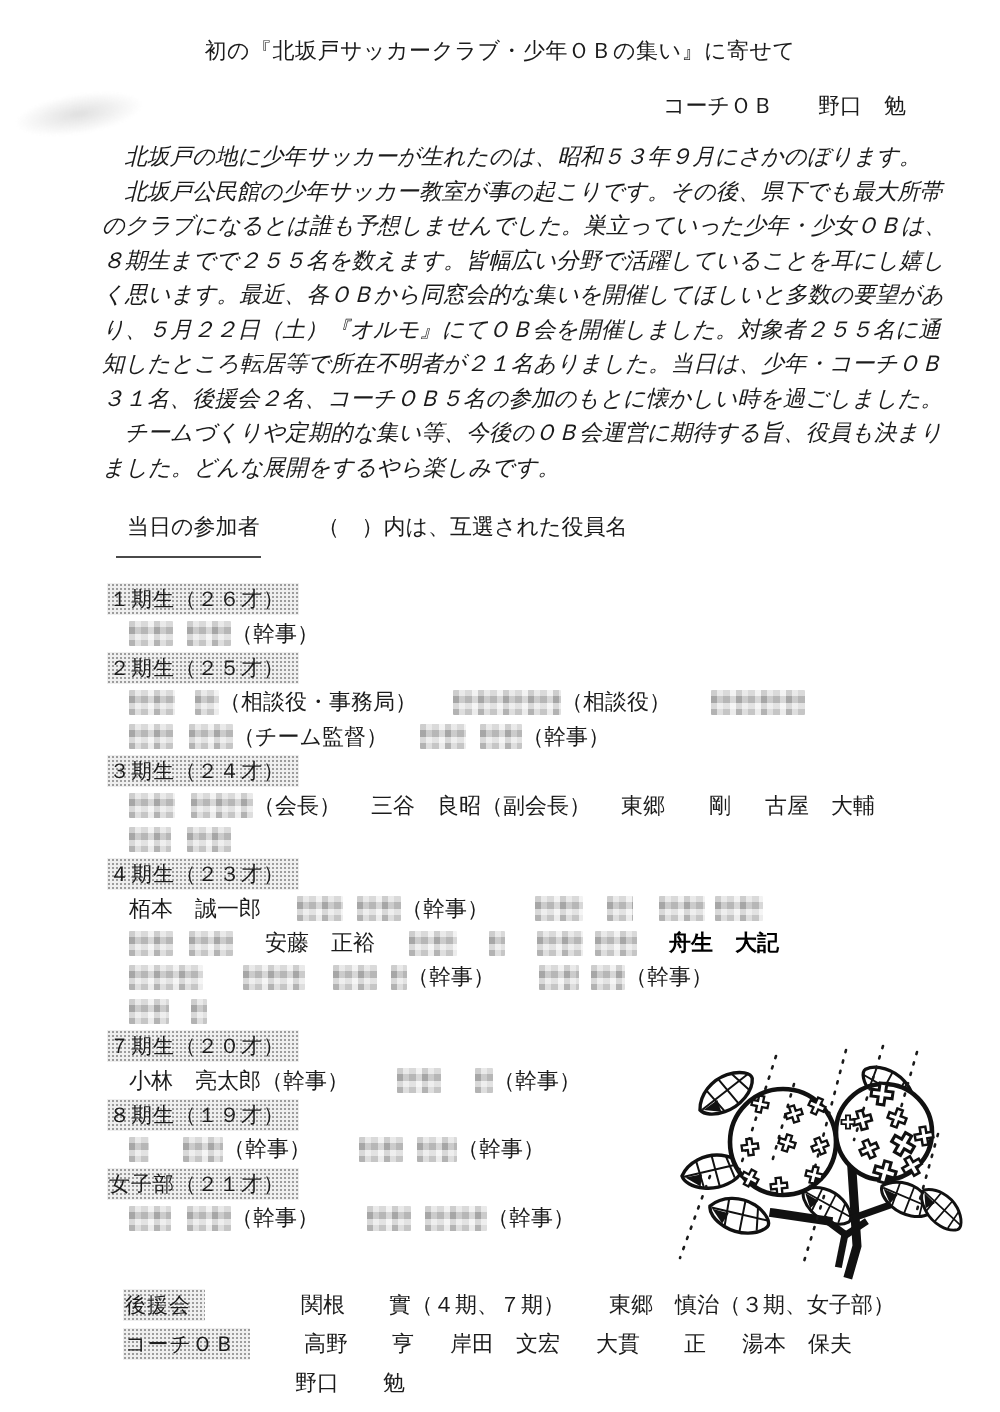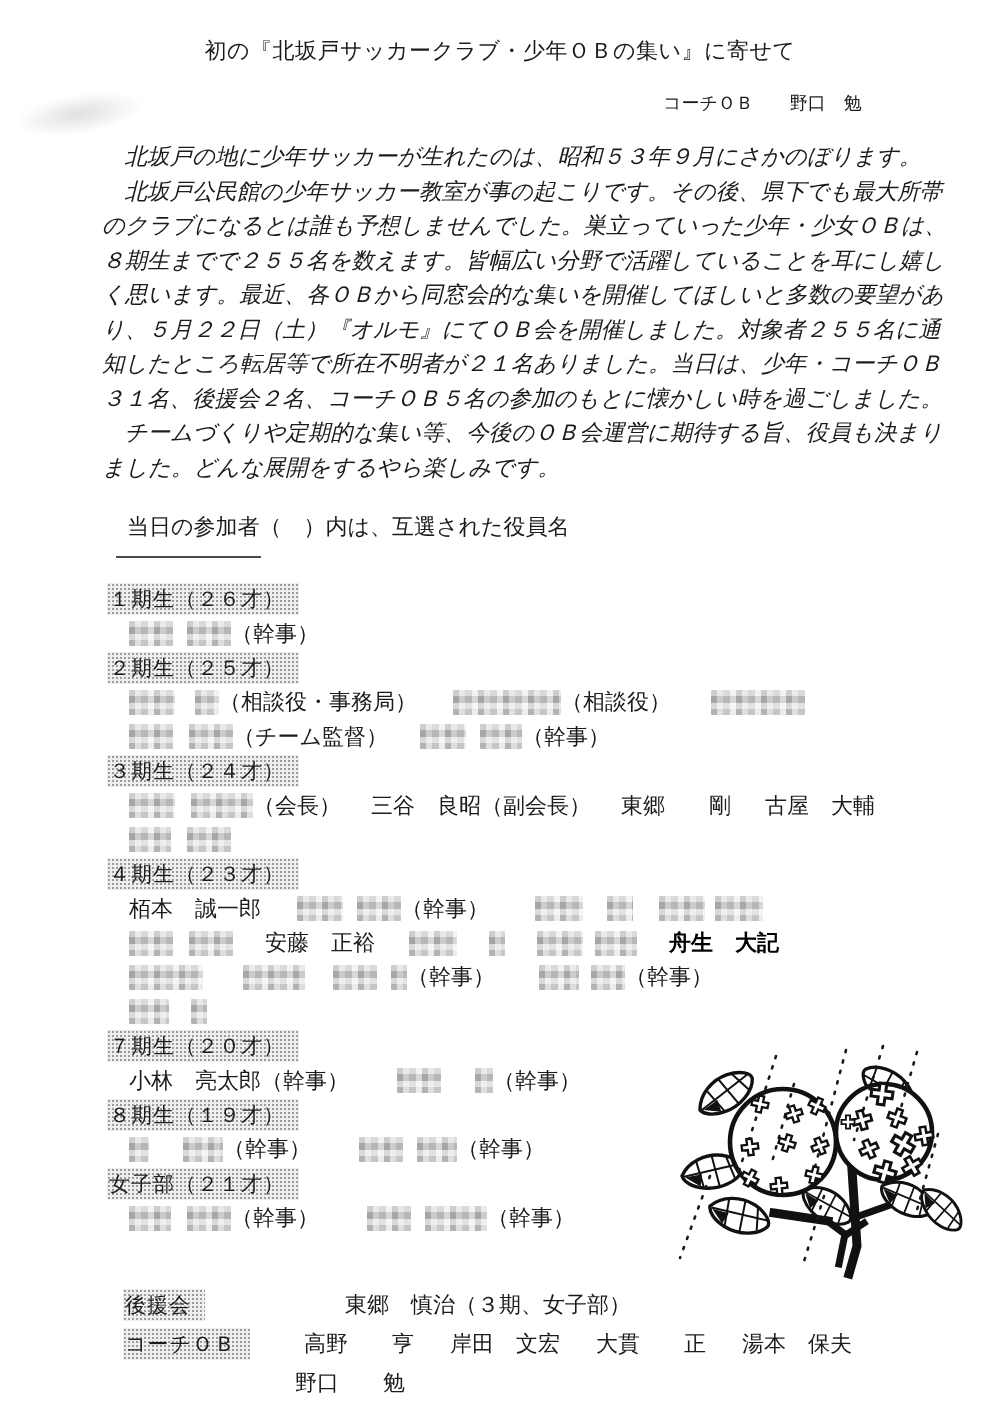--- a/index.html
+++ b/index.html
@@ -2,25 +2,25 @@
 <html><head>
 <meta charset="utf-8">
 <style>
   html,body{margin:0;padding:0;background:#ffffff;}
   .page{position:relative;width:1000px;height:1412px;background:#ffffff;color:#1b1b1b;
         font-family:"Liberation Sans","DejaVu Sans",sans-serif;overflow:hidden;}
   .smudge{position:absolute;left:14px;top:94px;width:130px;height:40px;
         background:radial-gradient(ellipse at center,rgba(150,150,150,.30),rgba(255,255,255,0) 70%);
         transform:rotate(-9deg);filter:blur(1px);}
   .title{position:absolute;top:36px;left:0;width:100%;text-align:center;font-size:22px;letter-spacing:.5px;}
-  .byline{position:absolute;top:91px;left:663px;font-size:18px;}
+  .byline{position:absolute;top:91px;left:663px;font-size:22px;}
   .body{position:absolute;top:140px;left:102px;width:830px;font-size:22.5px;font-style:italic;}
   .bl{height:34.5px;line-height:34.5px;white-space:nowrap;}
   .ph{position:absolute;top:512px;left:127px;font-size:22px;}
-  .ph .note{}
+  .ph .note{margin-left:58px;}
   .rule{position:absolute;top:556px;left:116px;width:145px;height:0;border-top:2px solid #4a4a4a;}
   .sections{position:absolute;top:582px;left:107px;width:880px;}
   .line{height:34.4px;display:flex;align-items:center;}
   .tone{display:inline-block;background-color:#efefef;
         background-image:radial-gradient(circle,#9c9c9c 0.9px,rgba(0,0,0,0) 1.05px);
         background-size:4px 4px;padding:2px 14px 2px 2px;font-size:21px;letter-spacing:1px;}
   .row{padding-left:22px;font-size:22px;}
   .txt{white-space:pre;}
   .bold{font-weight:700;color:#000;}
   .pix{display:inline-block;height:25px;border-radius:1px;
@@ -208,20 +208,21 @@
         <span class="gapx" style="width: 14px;"></span>
         <span class="pix" style="width: 62px;"></span>
         <span class="txt">（幹事）</span>
       </div>
     </div>
 
   <div class="footer" id="footer">
       <div class="line f-row">
         <span class="tone">後援会</span>
         <span class="gapx" style="width: 96px;"></span>
+        <span class="txt">関根　　實（４期、７期）</span>
         <span class="gapx" style="width: 44px;"></span>
         <span class="txt">東郷　慎治（３期、女子部）</span>
       </div>
       <div class="line f-row">
         <span class="tone">コーチＯＢ</span>
         <span class="gapx" style="width: 54px;"></span>
         <span class="txt">高野　　亨</span>
         <span class="gapx" style="width: 36px;"></span>
         <span class="txt">岸田　文宏</span>
         <span class="gapx" style="width: 36px;"></span>

